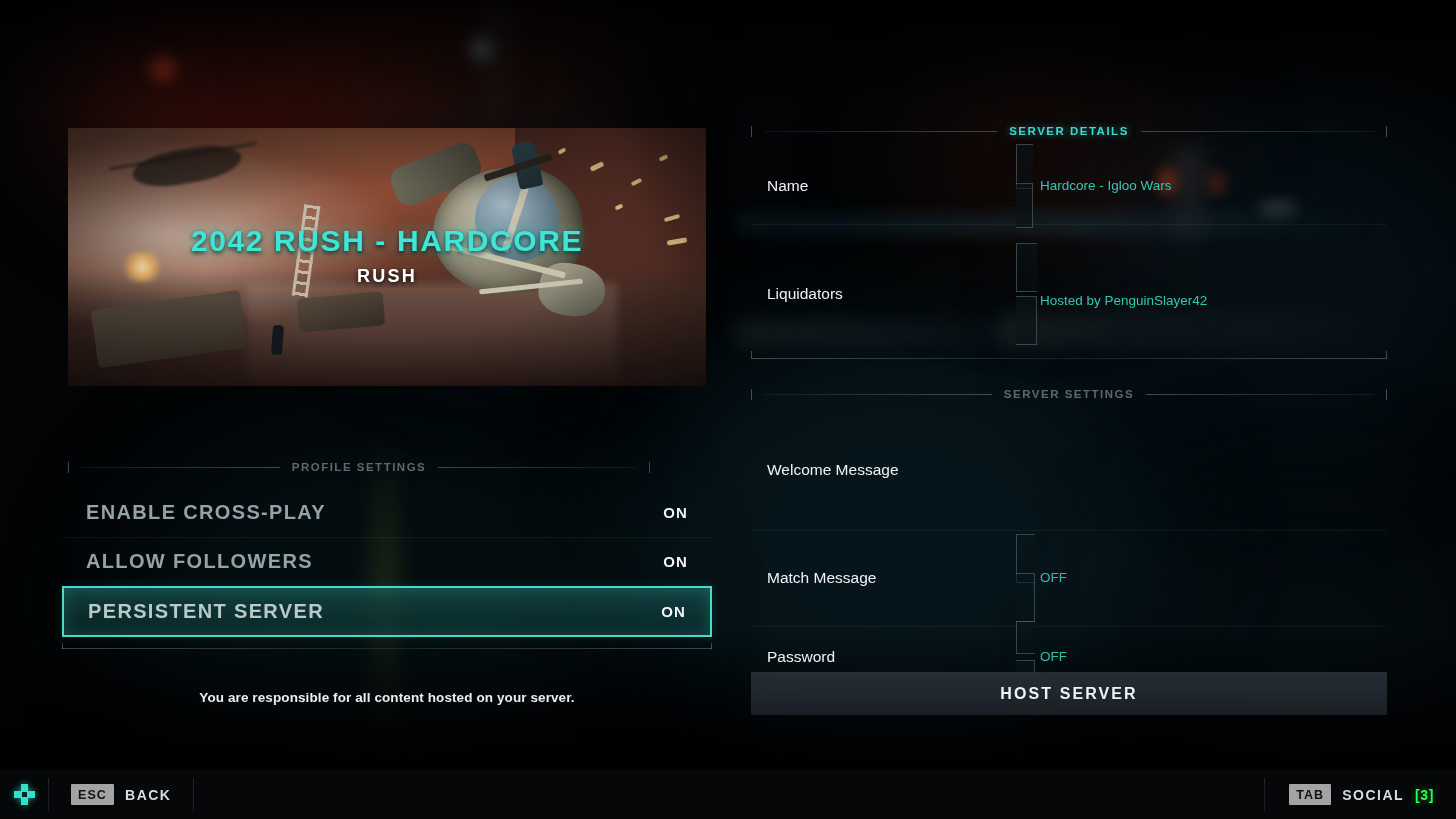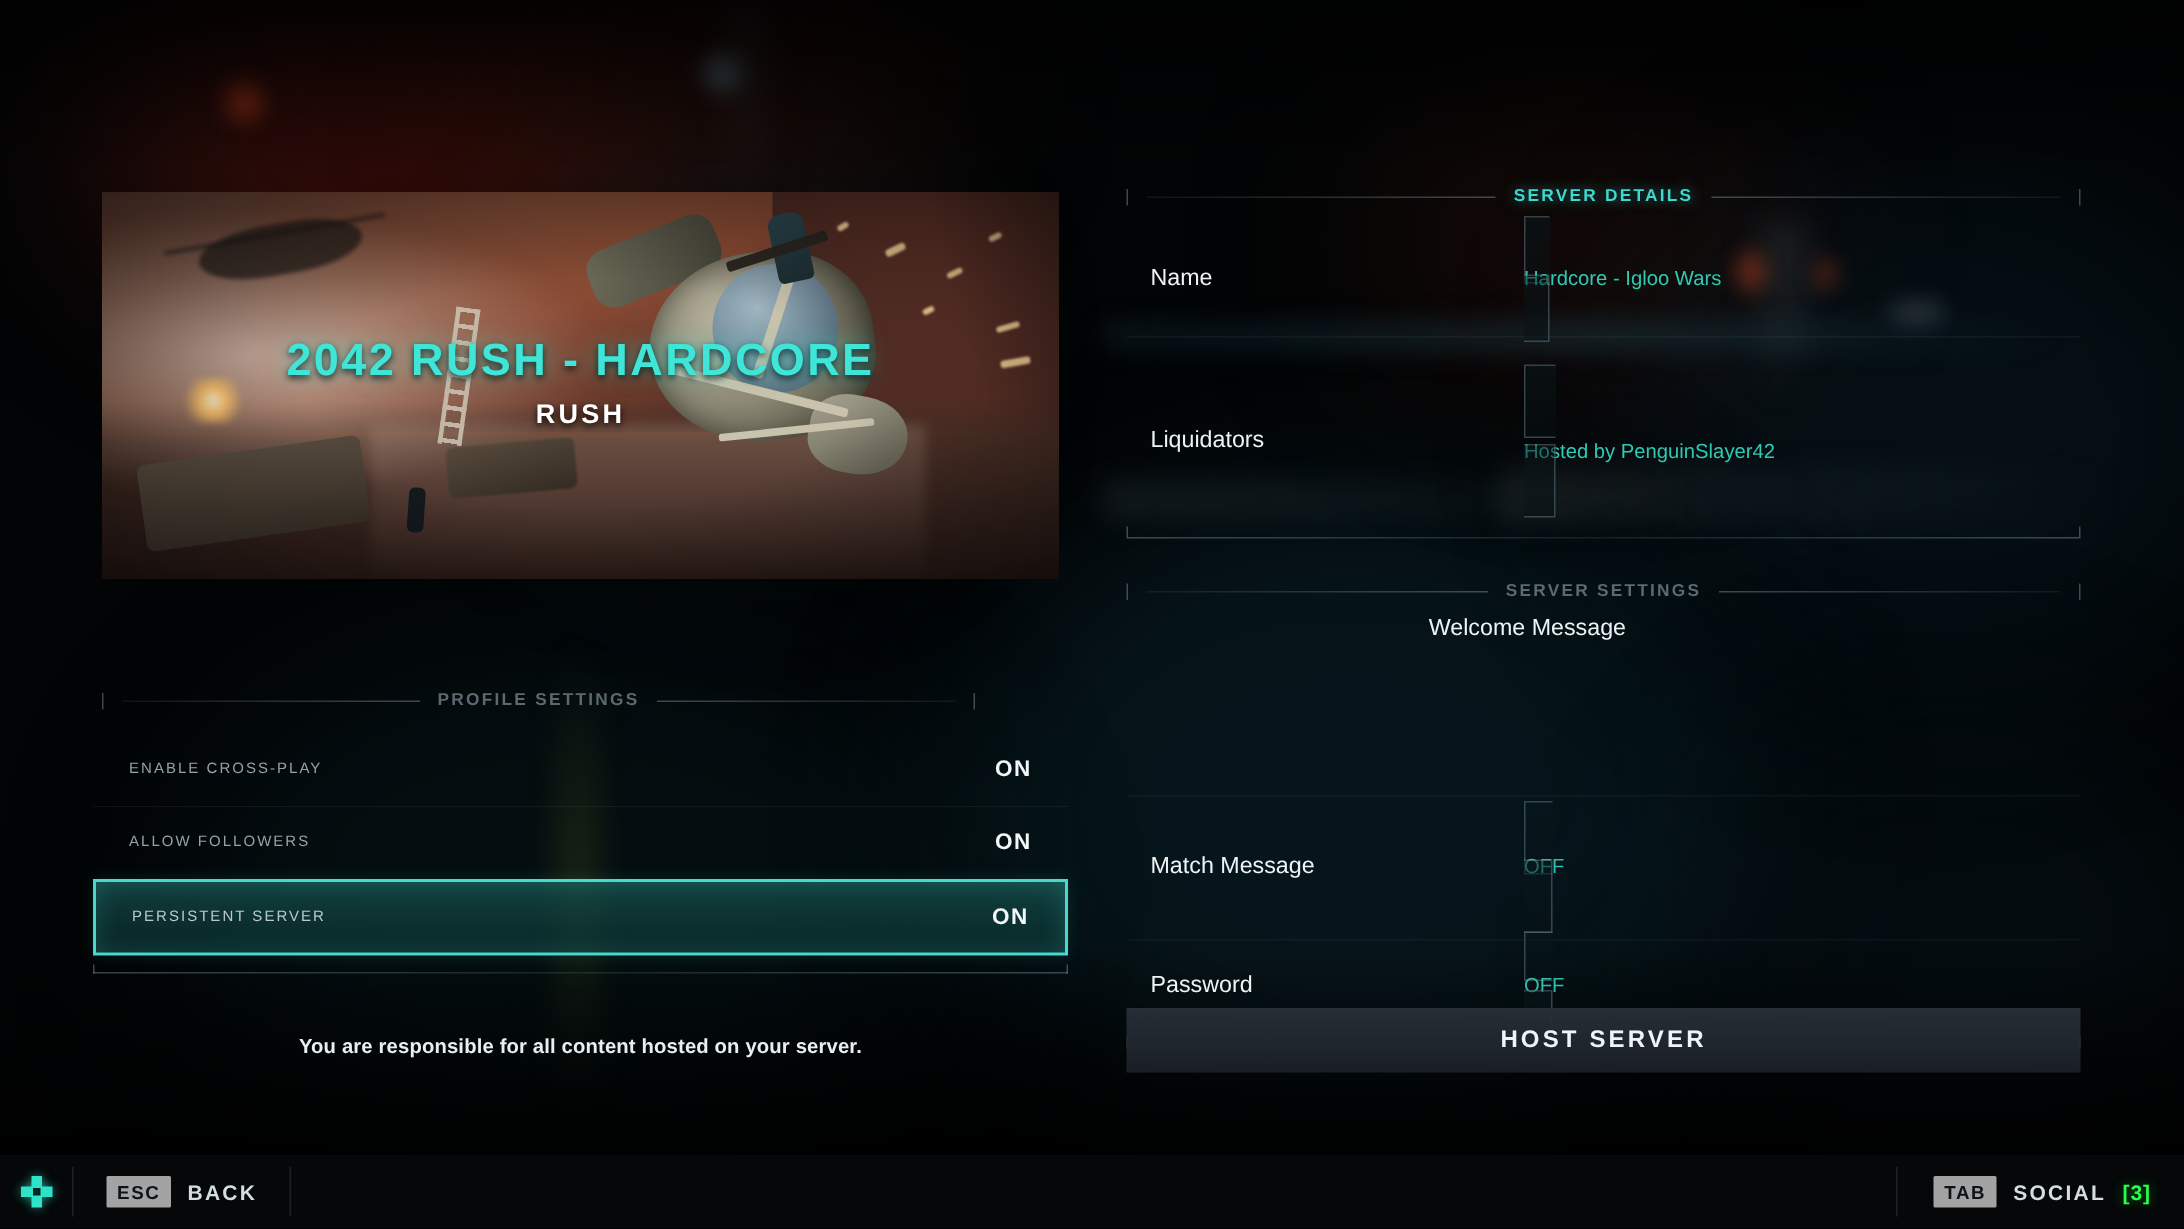--- a/index.html
+++ b/index.html
@@ -129,21 +129,21 @@
   .sec-head .cap-l,.sec-head .cap-r{ width:1px; height:11px; background:rgba(135,170,180,.42); }
   .sec-title{ font-size:11.5px; font-weight:700; letter-spacing:1.5px; white-space:nowrap; }
   .sec-dim{ color:#5a6a70; }
   .sec-act{ color:#3fd8cf; text-shadow:0 0 9px rgba(50,210,200,.6); }
 
   #profile-head{ position:absolute; left:68px; top:458px; width:582px; }
   #profile-list{ position:absolute; left:62px; top:488px; width:650px; }
   .prow{ position:relative; display:flex; align-items:center; justify-content:space-between;
     height:49px; padding:0 24px; }
   .prow + .prow{ box-shadow:inset 0 1px 0 rgba(150,175,185,.085); }
-  .prow-label{ font-size:10px; font-weight:400; letter-spacing:1.35px; color:#93a3a8;text-align:right; }
+  .prow-label{ font-size:20px; font-weight:700; letter-spacing:1.35px; color:#93a3a8;text-align:right; }
   .prow-val{ font-size:15px; font-weight:700; letter-spacing:1.1px; color:#f2f6f8; }
   .prow.sel{ background:linear-gradient(180deg,rgba(22,84,80,.70),rgba(12,52,52,.62));
     border:2px solid #4ad8cd; box-shadow:0 0 16px rgba(70,215,205,.22) inset, 0 0 10px rgba(60,200,190,.14);
     height:51px; }
   .prow.sel .prow-label{ color:#b9c9cd; }
   #profile-bottom-rule{ position:absolute; left:62px; top:648px; width:650px; height:1px;
     background:linear-gradient(90deg,rgba(130,165,175,.40),rgba(130,165,175,.16) 50%,rgba(130,165,175,.40)); }
   #profile-bottom-rule:before,#profile-bottom-rule:after{ content:""; position:absolute; top:-5px; width:1px; height:6px; background:rgba(135,170,180,.42); }
   #profile-bottom-rule:before{ left:0; } #profile-bottom-rule:after{ right:0; }
   #disclaimer{ position:absolute; left:0; top:690px; width:774px; text-align:center;
@@ -158,28 +158,28 @@
   .frame-line:before,.frame-line:after{ content:""; position:absolute; width:1px; height:7px; background:rgba(135,170,180,.42); }
   .frame-bot:before{ left:0; top:-7px; } .frame-bot:after{ right:0; top:-7px; }
 
   .frow{ display:flex; align-items:center; }
   .frow + .frow{ box-shadow:inset 0 1px 0 rgba(150,175,185,.075); }
   .flabel{ width:265px; padding-left:16px; font-size:15.5px; color:#eef3f6; font-weight:400; }
   .fctl{ flex:1; padding-right:8px; }
   .inputbox{ border:1px solid rgba(120,150,160,.40);
     background:linear-gradient(180deg,rgba(10,24,28,.52),rgba(6,16,20,.40));
     color:#2fc9b4; font-size:13.5px; line-height:1.42; }
-  .inputbox .ph{ color:#2fc9b4; display:block; }
+  .inputbox .ph{ color:#2fc9b4; display:block;padding-left:24px; }
   .inputbox .ph.dim{ color:#2fbfa8; }
   #row-name{ height:76px; }
   #name-box{ height:48px; padding:14px 16px; }
   #row-desc{ height:140px; }
   #desc-box{ height:120px; padding:16px 20px; }
   #desc-host{ margin-top:14px; }
-  #row-welcome{ height:120px;flex-direction:column; }
+  #row-welcome{ height:120px; }
   #welcome-box{ height:96px; padding:18px 18px; }
   #row-match{ height:96px; }
   #match-box{ height:74px; padding:16px 18px; }
   #row-pass{ height:62px; }
   #pass-box{ height:34px; padding:8px 18px; }
 
   #details-panel{ position:absolute; left:0; top:0; width:636px; }
   #details-head{ position:absolute; left:0; top:0; width:636px; }
   #details-rows{ position:absolute; left:0; top:26px; width:636px; }
   #details-bot{ position:absolute; left:0; top:236px; width:636px; }

